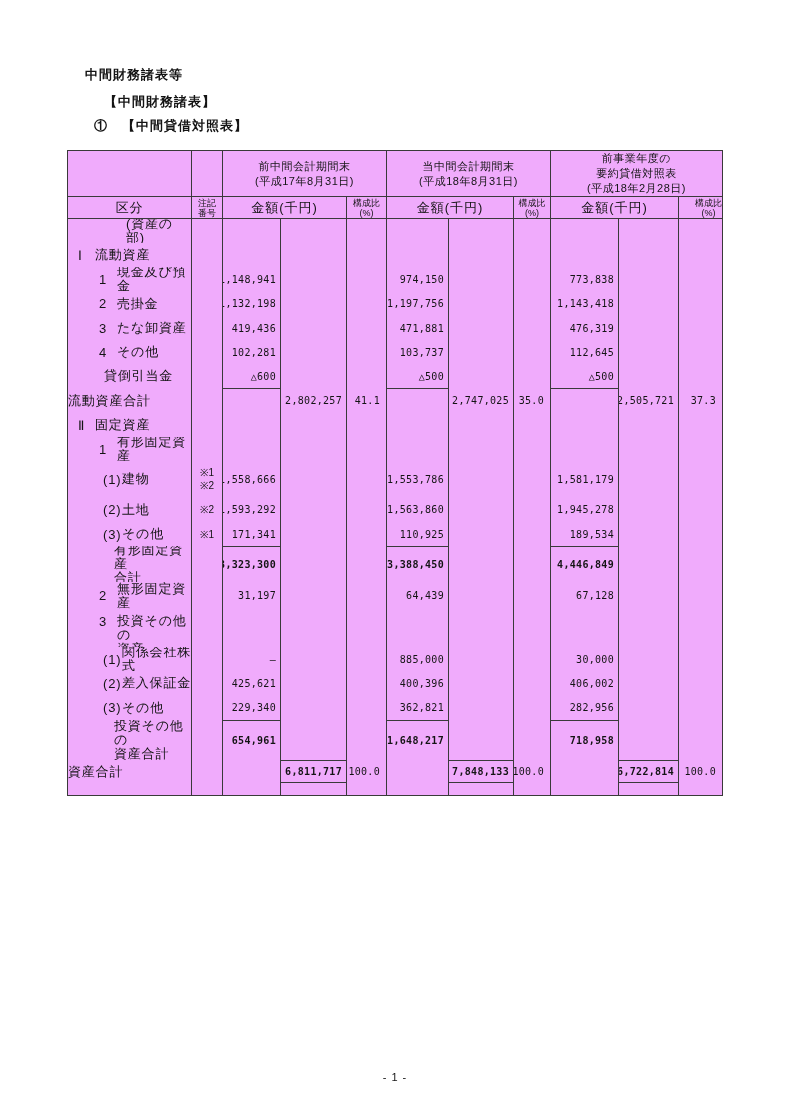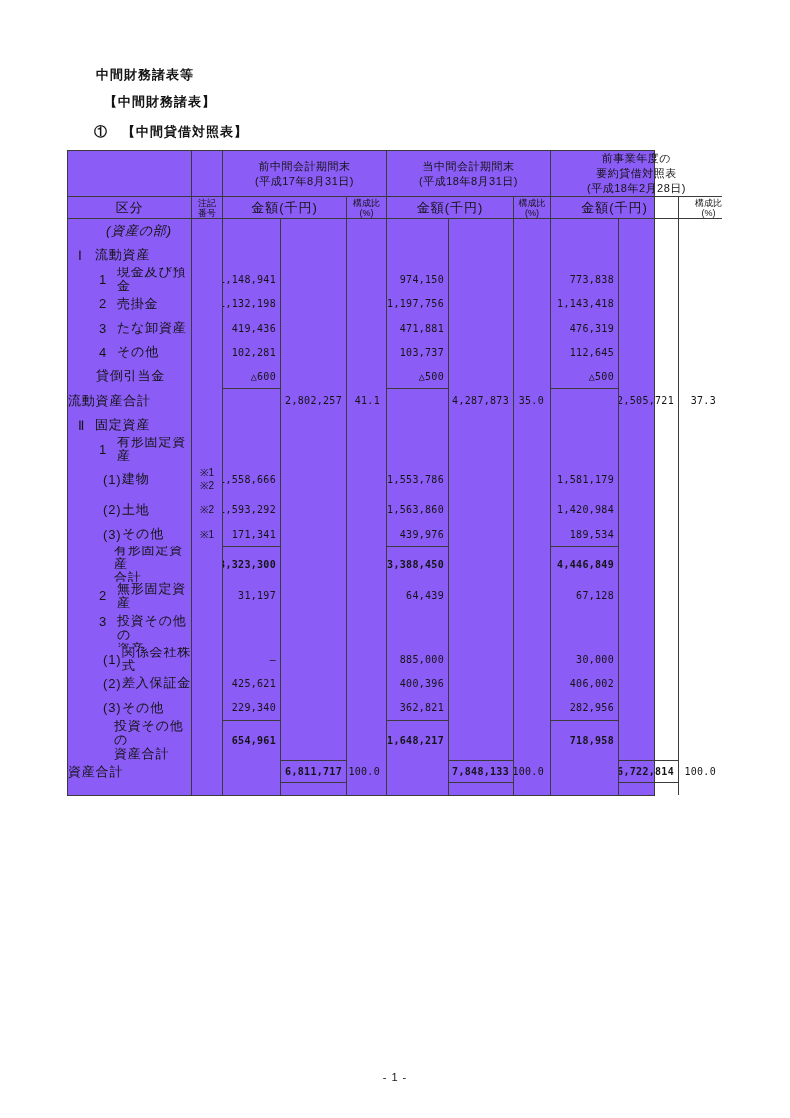--- a/index.html
+++ b/index.html
@@ -3,27 +3,27 @@
 <meta charset="utf-8">
 <style>
   :root{ --line:#3a3a3a; --ink:#141414; }
   *{ margin:0; padding:0; box-sizing:border-box; }
   html,body{ background:#e8e8e8; }
   .page{ position:relative; width:790px; height:1118px; background:#ffffff; margin:0 auto;
          font-family:"Liberation Sans", sans-serif; color:var(--ink); overflow:hidden; }
 
   
   .title{ position:absolute; font-size:13px; letter-spacing:1px; font-weight:600; white-space:pre; }
-  .t1{ left:96px;  top:66px;  }
+  .t1{ left:85px;  top:66px;  }
   .t2{ left:104px; top:93px;  }
-  .t3{ left:94px;  top:123px; }
-
-  
-  .bs-table{ position:absolute; left:67px; top:150px; width:588px; border:1px solid var(--line);
-             display:flex; flex-direction:column; background:#8b5cf6; }
+  .t3{ left:94px;  top:117px; }
+
+  
+  .bs-table{ position:absolute; left:67px; top:150px; width:656px; border:1px solid var(--line);
+             display:flex; flex-direction:column; background:#f0abfc; }
   .trow{ display:flex; width:654px; }
   .c{ border-right:1px solid var(--line); display:flex; align-items:center;
       white-space:pre-line; overflow:hidden; }
   .trow > .c:last-child{ border-right:none;justify-content:flex-end; }
 
   
   .cl { flex:0 0 124px; } .cn { flex:0 0 31px; justify-content:center; font-size:10px; line-height:13px; text-align:center; }
   .ca { flex:0 0 58px; } .cb { flex:0 0 66px; } .crr { flex:0 0 40px; }
   .ca2{ flex:0 0 62px; } .cb2{ flex:0 0 65px; } .crr2{ flex:0 0 37px; }
   .ca3{ flex:0 0 68px; } .cb3{ flex:0 0 60px; } .crr3{ flex:0 0 43px; }
@@ -37,24 +37,24 @@
   .hl{ justify-content:center; font-size:13px; letter-spacing:1px; }
   .ham1{ flex:0 0 124px; } .ham2{ flex:0 0 127px; } .ham3{ flex:0 0 128px; }
   .small{ font-size:9px; line-height:10px; justify-content:center; text-align:center; letter-spacing:0; }
 
   
   .h12{height:12px} .h23{height:23px} .h24{height:24px} .h25{height:25px} .h27{height:27px}
   .h36{height:36px} .h38{height:38px} .h40{height:40px} .h78{height:78px}
 
   .cl{ font-size:13px; letter-spacing:0.8px; }
   .rnum{ flex:none; }
-  .rtext{ line-height:14px; }      .s-phead  .rtext{ margin-left:38px;font-style:italic; }
+  .rtext{ line-height:14px; }      .s-phead  .rtext{ margin-left:58px; }
   .s-roman  .rnum{ margin-left:10px; width:17px; }
   .s-item   .rnum{ margin-left:31px; width:18px; }
-  .s-paren  .rnum{ margin-left:35px; width:19px; }      .s-allow  .rtext{ margin-left:28px; }      .s-total  .rtext{ }      .s-total2 .rtext{ margin-left:46px; }
+  .s-paren  .rnum{ margin-left:35px; width:19px; }      .s-allow  .rtext{ margin-left:36px; }      .s-total  .rtext{ }      .s-total2 .rtext{ margin-left:46px; }
   .topnum .cl{ align-items:flex-start; padding-top:5px; }
 
   .num{ font-family:"DejaVu Sans Mono", monospace; font-size:10px; letter-spacing:0.3px;
         justify-content:flex-end; padding-right:4px; }
   .crr.num,.crr2.num,.crr3.num{ padding-right:6px; }
 
   
   .rt{ border-top:1px solid var(--line);font-weight:bold; }
   .rb{ border-bottom:1px solid var(--line); }
 
@@ -195,21 +195,21 @@
         <div class="c crr3 num"></div>
     </div>
 
     <div class="trow h25 s-total">
       <div class="c cl"><span class="rtext">流動資産合計</span></div>
       <div class="c cn"></div>
       <div class="c ca num rt"></div>
         <div class="c cb num">2,802,257</div>
         <div class="c crr num">41.1</div>
       <div class="c ca2 num rt"></div>
-        <div class="c cb2 num">4,287,873</div>
+        <div class="c cb2 num">2,747,025</div>
         <div class="c crr2 num">35.0</div>
       <div class="c ca3 num rt"></div>
         <div class="c cb3 num">2,505,721</div>
         <div class="c crr3 num">37.3</div>
     </div>
 
     <div class="trow h24 s-roman">
       <div class="c cl"><span class="rnum">Ⅱ</span><span class="rtext">固定資産</span></div>
       <div class="c cn"></div>
       <div class="c ca num"></div>
@@ -254,32 +254,32 @@
 
     <div class="trow h25 s-paren">
       <div class="c cl"><span class="rnum">(2)</span><span class="rtext">土地</span></div>
       <div class="c cn">※2</div>
       <div class="c ca num">1,593,292</div>
         <div class="c cb num"></div>
         <div class="c crr num"></div>
       <div class="c ca2 num">1,563,860</div>
         <div class="c cb2 num"></div>
         <div class="c crr2 num"></div>
-      <div class="c ca3 num">1,420,984</div>
+      <div class="c ca3 num">1,945,278</div>
         <div class="c cb3 num"></div>
         <div class="c crr3 num"></div>
     </div>
 
     <div class="trow h24 s-paren">
       <div class="c cl"><span class="rnum">(3)</span><span class="rtext">その他</span></div>
       <div class="c cn">※1</div>
       <div class="c ca num">171,341</div>
         <div class="c cb num"></div>
         <div class="c crr num"></div>
-      <div class="c ca2 num">439,976</div>
+      <div class="c ca2 num">110,925</div>
         <div class="c cb2 num"></div>
         <div class="c crr2 num"></div>
       <div class="c ca3 num">189,534</div>
         <div class="c cb3 num"></div>
         <div class="c crr3 num"></div>
     </div>
 
     <div class="trow h36 s-total2">
       <div class="c cl"><span class="rtext">有形固定資産
 合計</span></div>

